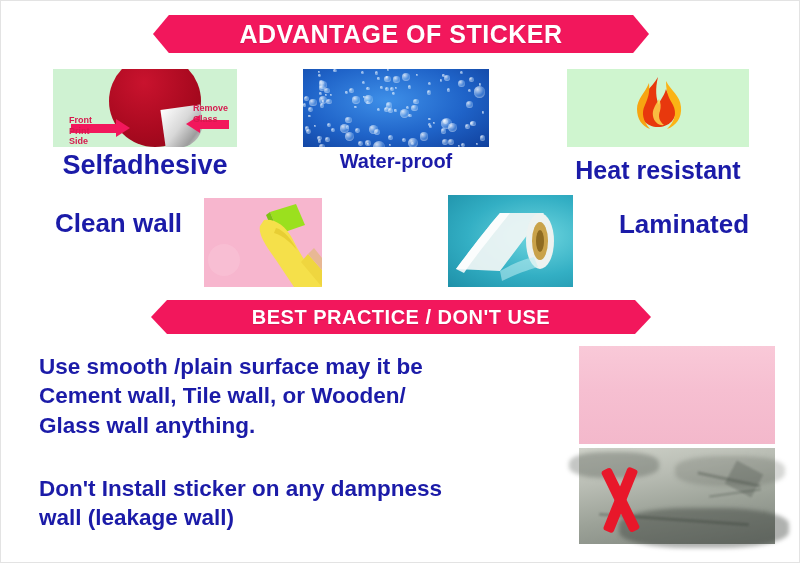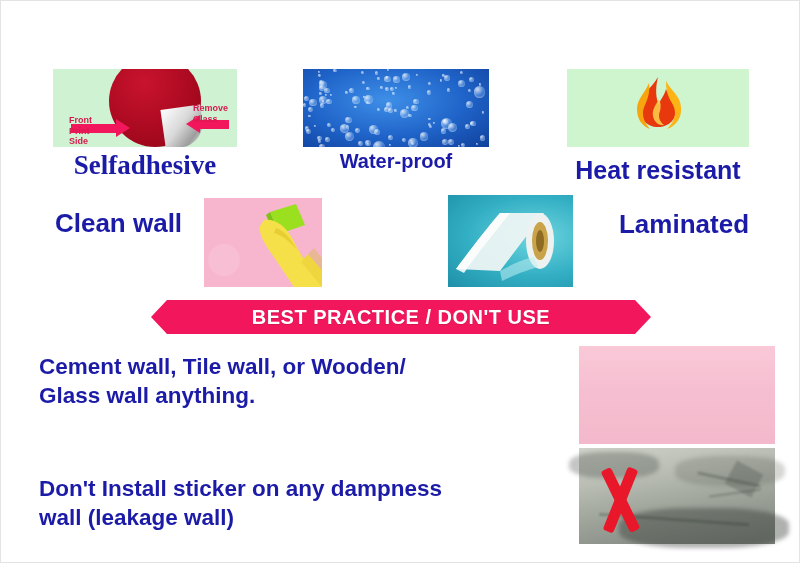--- a/index.html
+++ b/index.html
@@ -33,21 +33,21 @@
   .arrow{position:absolute;height:9px;background:#F2175C;}
   .arrow::after{content:"";position:absolute;top:-5px;width:0;height:0;
                 border-top:9.5px solid transparent;border-bottom:9.5px solid transparent;}
   #arrow-left{left:18px;top:55px;width:46px;}
   #arrow-left::after{right:-13px;border-left:14px solid #F2175C;}
   #arrow-right{left:146px;top:51px;width:30px;}
   #arrow-right::after{left:-13px;border-right:14px solid #F2175C;}
   .lbl{position:absolute;color:#D61A4E;font-weight:bold;font-size:9px;line-height:1.18;}
   #lbl-front{left:16px;top:22px;margin-top:24px;}
   #lbl-remove{left:140px;top:34px;}
-  #cap-adhesive{left:22px;top:150px;width:244px;font-size:27px;font-family:Liberation Serif, serif;}
+  #cap-adhesive{left:22px;top:150px;width:244px;font-size:27px;}
 
   
   #tile-water{left:302px;top:68px;width:186px;height:78px;
               background:radial-gradient(ellipse at 45% 40%,#3E8FE8 0%,#1F63C8 55%,#10409C 100%);}
   .bub{position:absolute;border-radius:50%;
        background:radial-gradient(circle at 32% 28%,rgba(255,255,255,.78),rgba(130,190,255,.30) 55%,rgba(20,70,160,.12) 100%);
        box-shadow:inset 0 -1px 2px rgba(255,255,255,.45);}
   #cap-water{left:292px;top:150px;width:206px;font-size:20px;}
 
   
@@ -79,20 +79,23 @@
   #bad-x i{position:absolute;left:20px;top:-4px;width:11px;height:68px;
            background:#E8172A;border-radius:3px;display:block;}
   #bad-x i:first-child{transform:rotate(22deg);}
   #bad-x i:last-child{transform:rotate(-26deg);}
 </style>
 </head>
 <body>
 
 <div id="page">
 
+  <div class="banner" id="banner-advantage">
+    <span>ADVANTAGE OF STICKER</span>
+  </div>
 
   <div class="tile" id="tile-adhesive">
     <div class="sticker-circle"></div>
     <div class="sticker-peel"></div>
     <div class="arrow" id="arrow-left"></div>
     <div class="arrow" id="arrow-right"></div>
     <div class="lbl" id="lbl-front">
       <div>Front</div>
       <div>Print</div>
       <div>Side</div>
@@ -256,20 +259,21 @@
   </div>
   <div class="caption" id="cap-lam">
     <div>Laminated</div>
   </div>
 
   <div class="banner" id="banner-best">
     <span>BEST PRACTICE / DON'T USE</span>
   </div>
 
   <div class="body-text" id="para1">
+    <div>Use smooth /plain surface may it be</div>
     <div>Cement wall, Tile wall, or Wooden/</div>
     <div>Glass wall anything.</div>
   </div>
   <div class="body-text" id="para2">
     <div>Don't Install sticker on any dampness</div>
     <div>wall (leakage wall)</div>
   </div>
 
   <div id="tile-good"></div>
   <div id="tile-bad">

